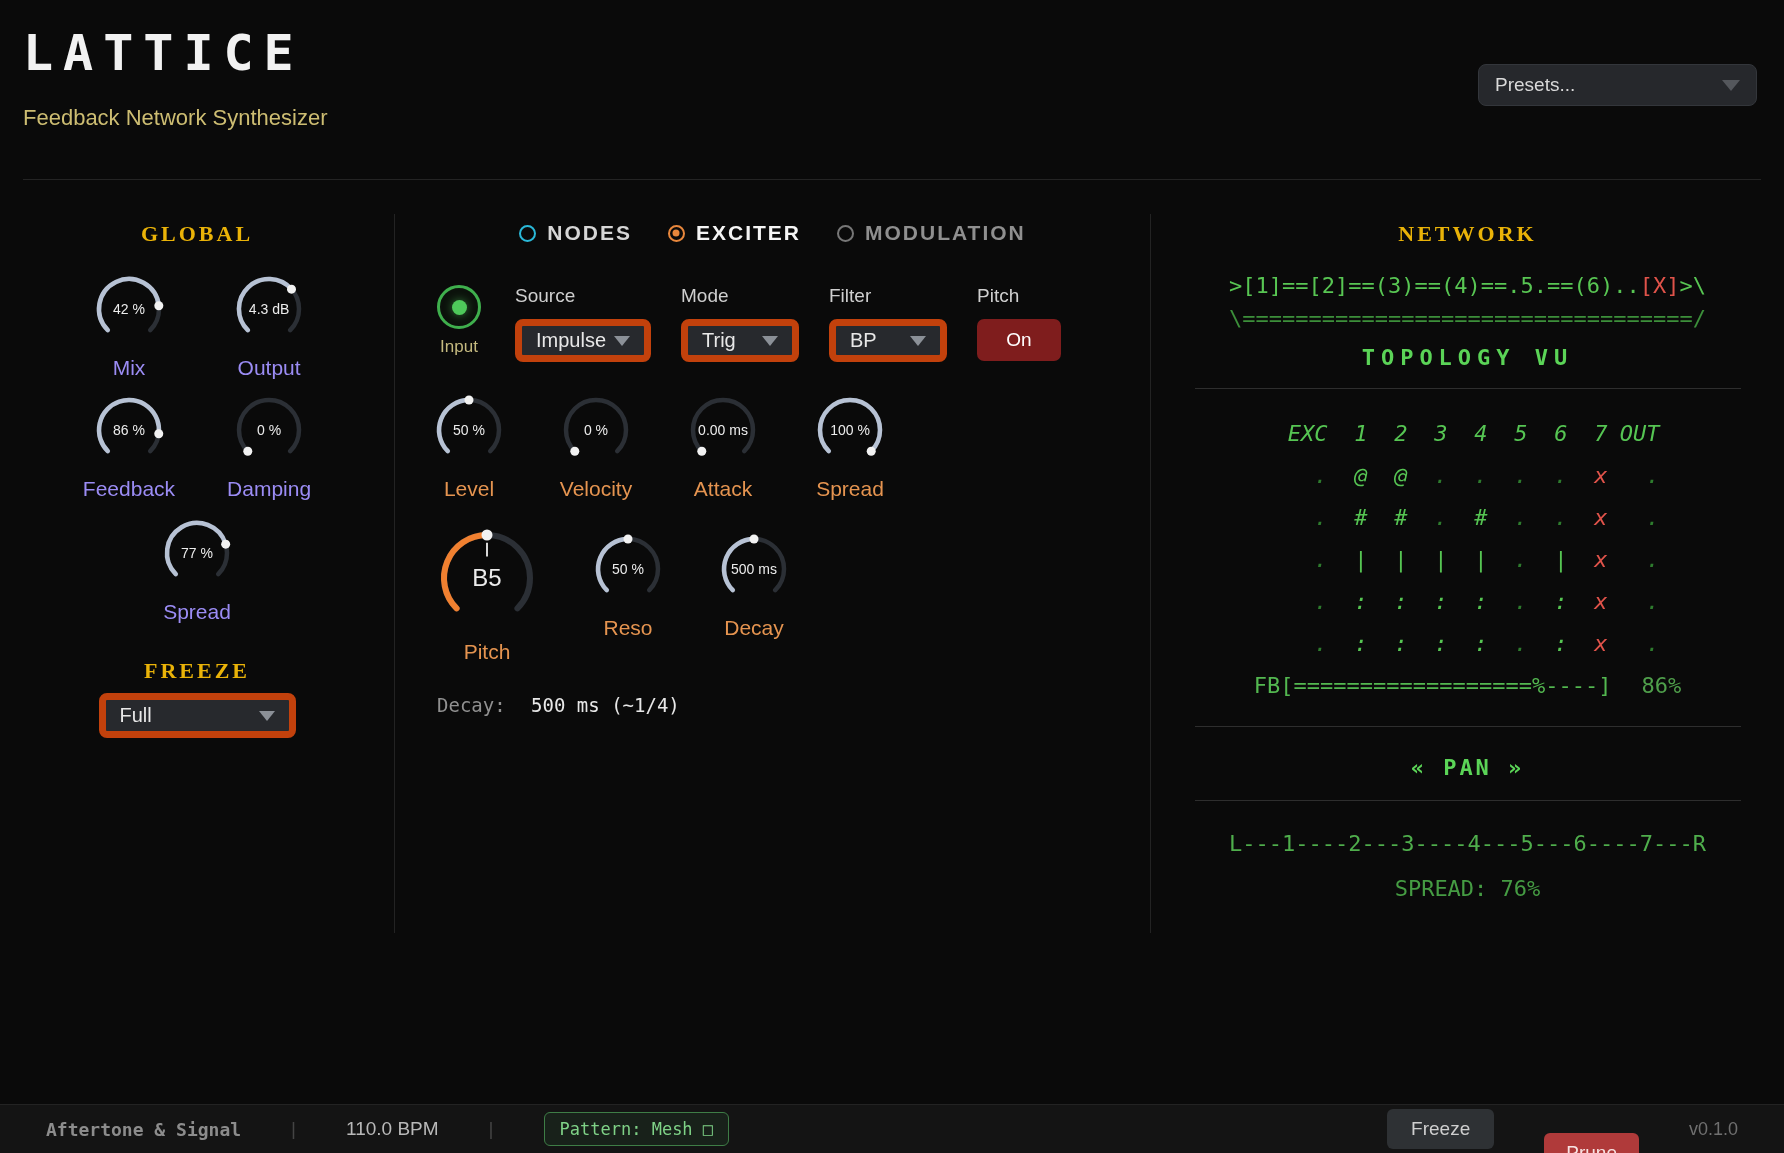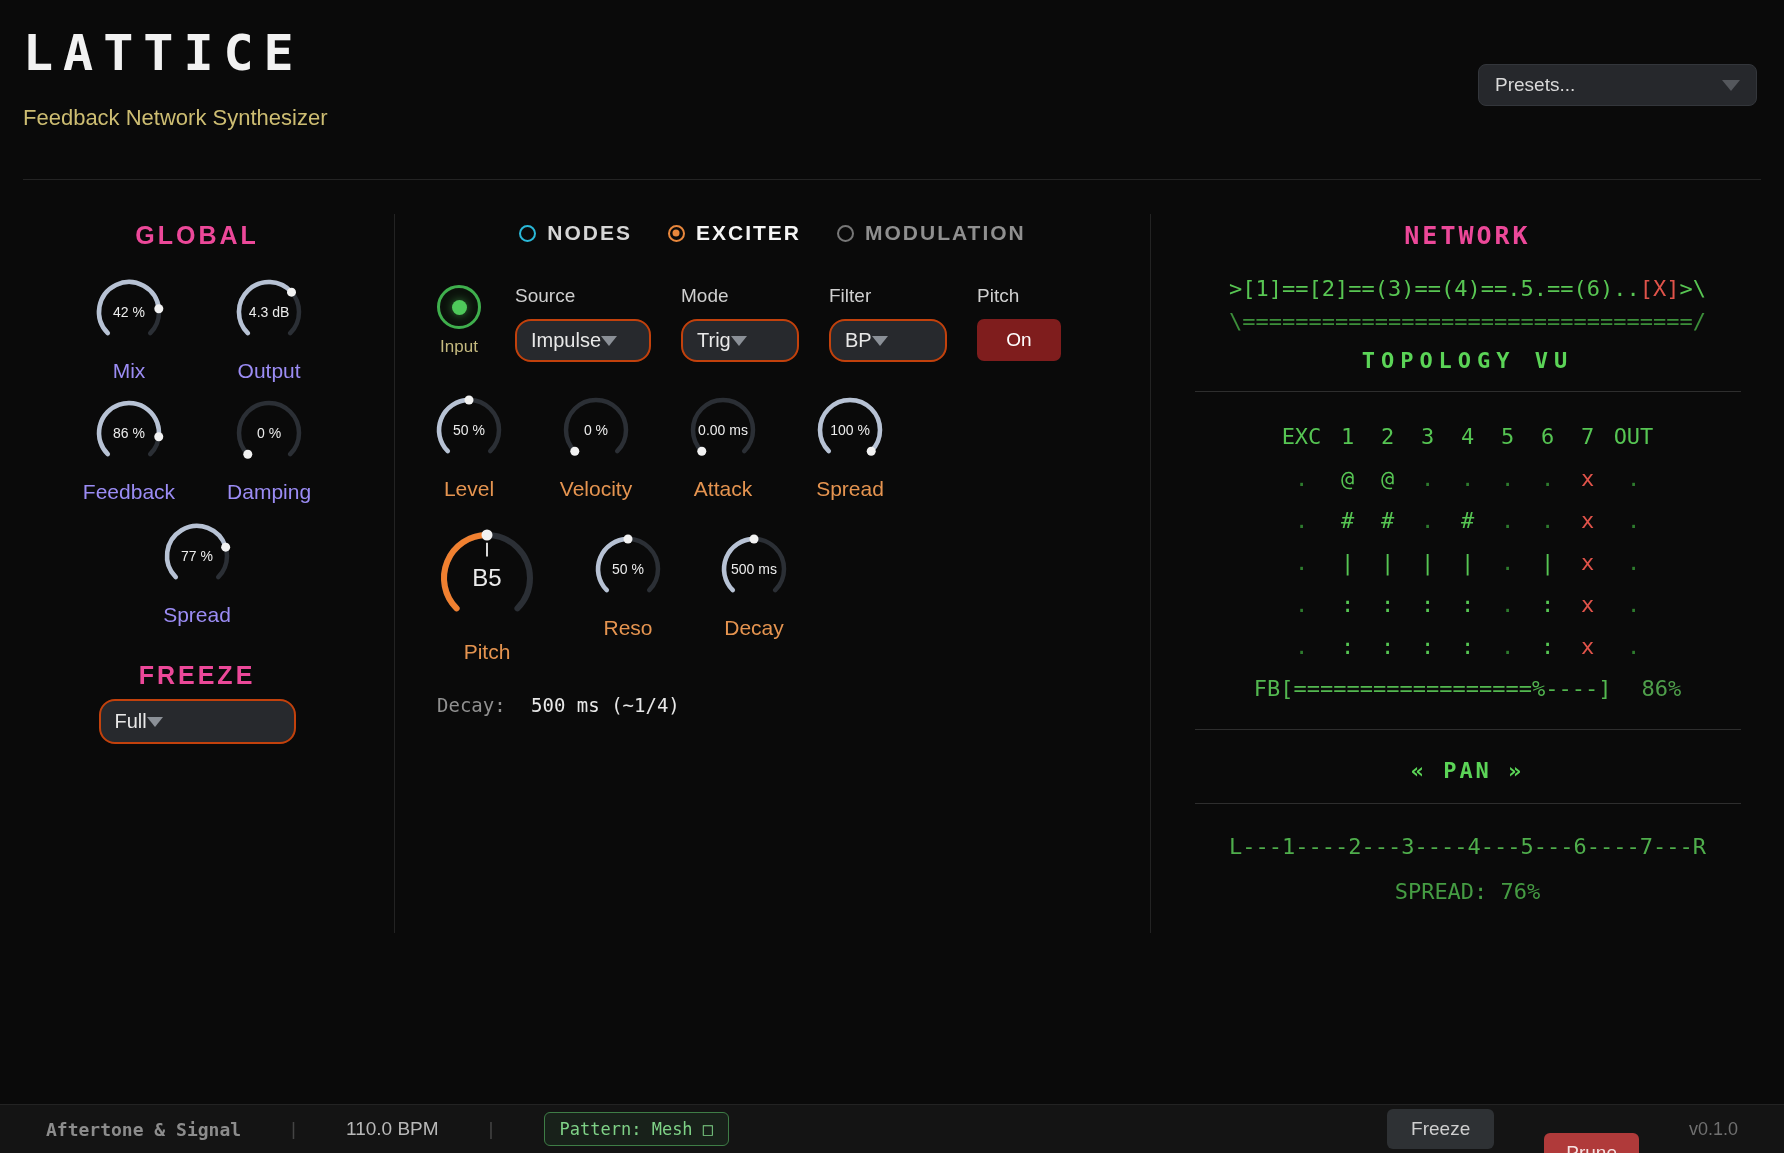--- a/index.html
+++ b/index.html
@@ -17,38 +17,38 @@
   .caret{width:0;height:0;border-left:9px solid transparent;border-right:9px solid transparent;
          border-top:11px solid #54575c;}
   .header-divider{position:absolute;left:23px;right:23px;top:179px;height:1px;background:#242424;}
 
   
   .v-div{position:absolute;top:214px;height:719px;width:1px;background:#232323;}
   .col-left{position:absolute;left:0;top:205px;width:394px;display:flex;flex-direction:column;align-items:center;}
   .col-mid{position:absolute;left:395px;top:205px;width:755px;display:flex;flex-direction:column;}
   .col-right{position:absolute;left:1151px;top:205px;width:633px;display:flex;flex-direction:column;align-items:center;}
 
-  .section-heading{font-size:25px;font-weight:600;letter-spacing:3px;color:#ec4899;margin-top:16px;}
+  .section-heading{font-size:22px;font-weight:600;letter-spacing:3px;color:#eab308;margin-top:16px;font-family:Liberation Serif, serif;}
 
   
   .knob{position:relative;cursor:pointer;}
   .knob svg{display:block;}
   .knob-value{position:absolute;inset:0;display:flex;align-items:center;justify-content:center;
               font-size:14px;color:#ececec;}
   .knob-lg .knob-value{font-size:24px;}
   .knob-unit{display:flex;flex-direction:column;align-items:center;}
   .knob-label{margin-top:9px;font-size:21px;}
   .lbl-purple{color:#9b8cf4;}
   .lbl-orange{color:#e59450;}
   .knob-grid{display:grid;grid-template-columns:auto auto;column-gap:52px;row-gap:12px;margin-top:24px;}
 
   
   .freeze-heading{margin-top:34px;}
-  .dropdown{height:45px;background:#27292d;border:2px solid #c2410c;border-radius:16px;
-            display:flex;align-items:center;justify-content:flex-start;
+  .dropdown{height:45px;background:#27292d;border:7px solid #c2410c;border-radius:8px;
+            display:flex;align-items:center;justify-content:space-between;
             padding:0 14px;box-sizing:border-box;cursor:pointer;}
   .dropdown .dd-label{font-size:20px;color:#e8e8e8;}
   .dropdown .caret{border-left-width:8px;border-right-width:8px;border-top-width:10px;border-top-color:#8b9097;}
   .freeze-dd{width:197px;margin-top:9px;}
 
   
   .tabs{display:flex;gap:36px;margin:16px auto 0;align-items:center;}
   .tab{display:flex;align-items:center;gap:11px;cursor:pointer;}
   .tab-label{font-size:21px;letter-spacing:2px;font-weight:600;color:#d6d6d6;}
   .tab-active .tab-label{color:#f5f5f5;}
@@ -84,21 +84,21 @@
   .net{font-family:"DejaVu Sans Mono",monospace;font-size:22px;}
   .topology-line{margin-top:26px;white-space:pre;}
   .green-bright{color:#58c653;}
   .red{color:#e0534a;}
   .topology-line2{margin-top:8px;white-space:pre;color:#3c8f3a;}
   .vu-title{margin-top:14px;font-weight:700;letter-spacing:6px;color:#5bd457;}
   .h-div{width:546px;height:1px;background:#2e2e2e;}
   .div1{margin-top:18px;}
   .matrix{margin-top:24px;}
   .mx-row{display:flex;justify-content:center;line-height:42px;}
-  .mx-cell{width:40px;text-align:center;}
+  .mx-cell{width:40px;text-align:right;font-style:italic;}
   .mx-wide{width:52px;}
   .mx-h{color:#56c553;}
   .mx-sym{color:#56c553;}
   .mx-dim{color:#2e7c2e;}
   .mx-x{color:#e0534a;}
   .fb-row{margin-top:8px;display:flex;gap:30px;align-items:flex-start;}
   .fb-meter{color:#53b850;white-space:pre;}
   .fb-value{color:#4f9f4b;}
   .div2{margin-top:28px;}
   .pan-title{margin-top:28px;font-weight:700;letter-spacing:3px;color:#5bd457;}

